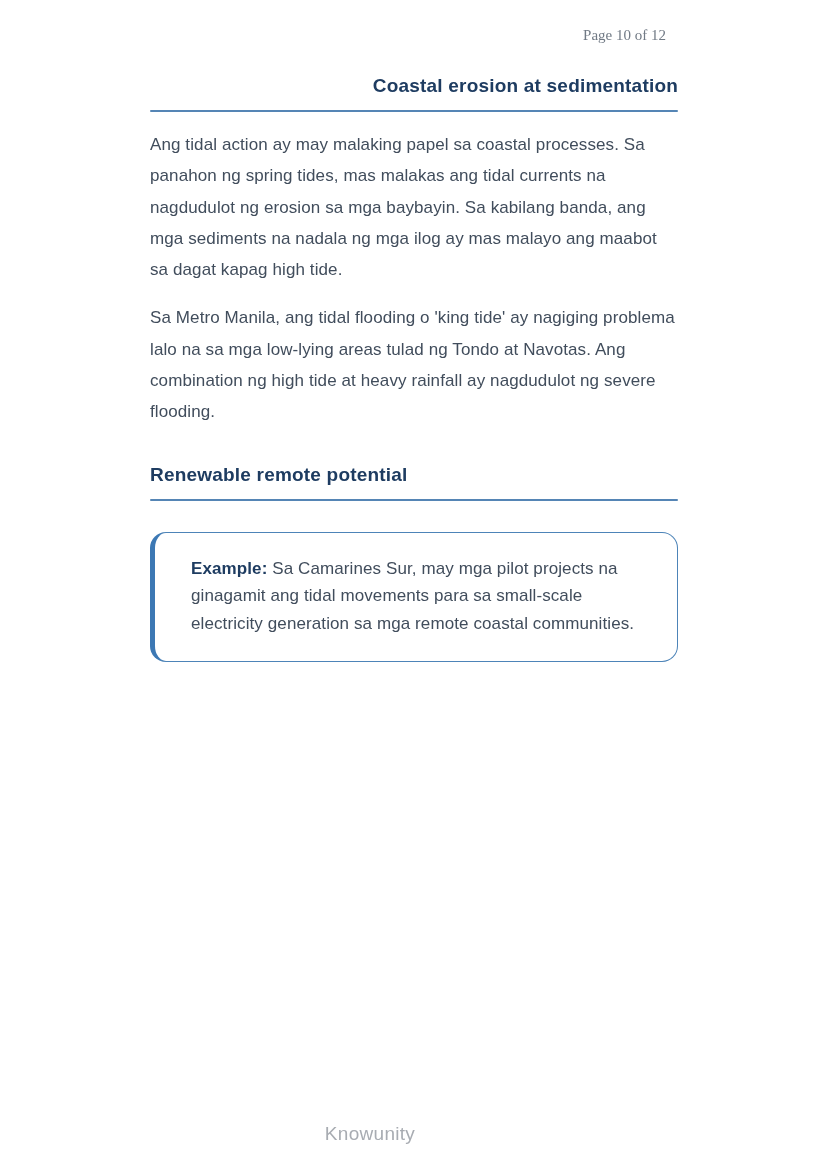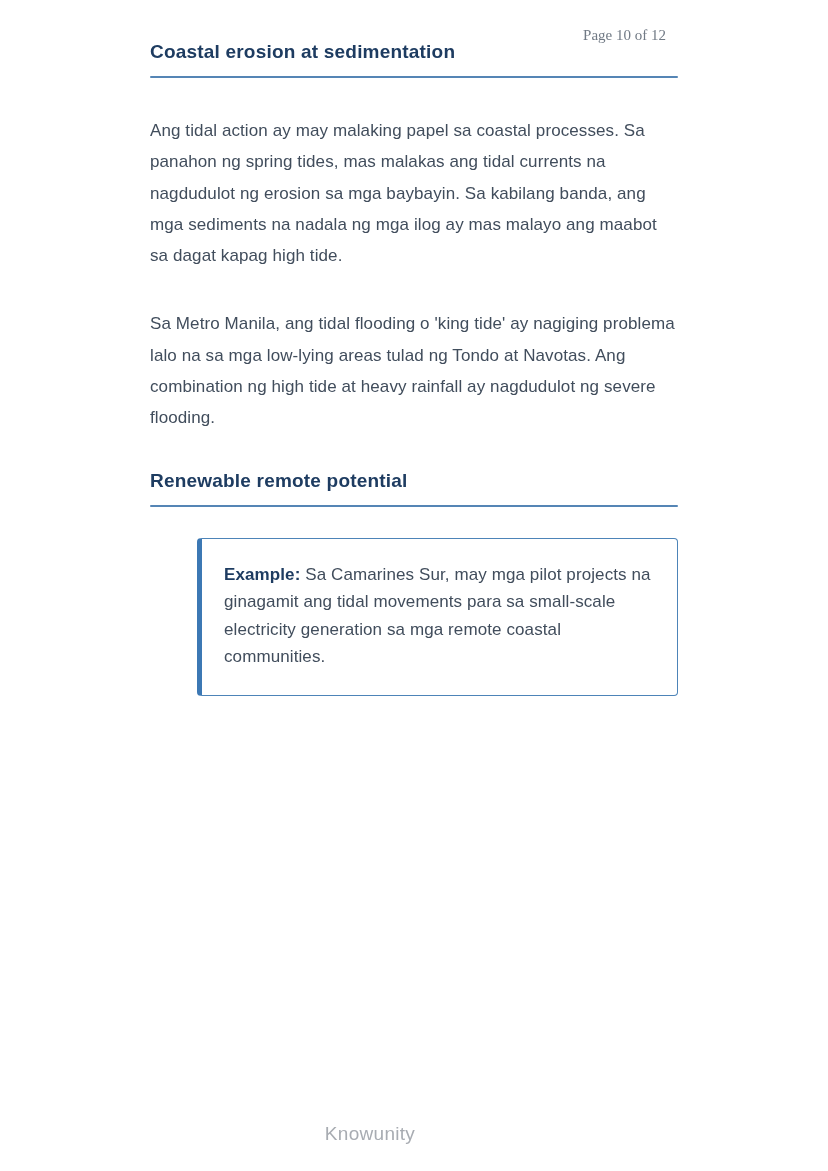--- a/index.html
+++ b/index.html
@@ -31,37 +31,36 @@
     font-size: 19px;
     font-weight: 700;
     letter-spacing: 0.2px;
   }
   .heading-rule {
     height: 2px;
     background: #5585b5;
     margin-top: 13px;
     border-radius: 1px;
   }
-  .h1-first { margin-top: 41px; }
+  .h1-first { margin-top: 75px; text-align: right; }
   .h2-second { margin-top: 36px; }
   .body-para {
-    margin-top: 37px;
+    margin-top: 17px;
     color: #414d5c;
     font-size: 17px;
     line-height: 31.3px;
     letter-spacing: 0.1px;
   }
   .body-para + .body-para { }
   .example-box {
     margin-top: 31px;
     border: 1.5px solid #4d84b8;
     border-left: 5px solid #3c78b4;
-    border-radius: 4px;
-    padding: 22px 26px 24px 22px;
-    margin-left: 47px;
+    border-radius: 16px;
+    padding: 22px 26px 24px 36px;
   }
   .example-text {
     color: #414d5c;
     font-size: 17px;
     line-height: 27.5px;
     letter-spacing: 0.1px;
   }
   .example-label {
     color: #1e3c61;
     font-weight: 700;

